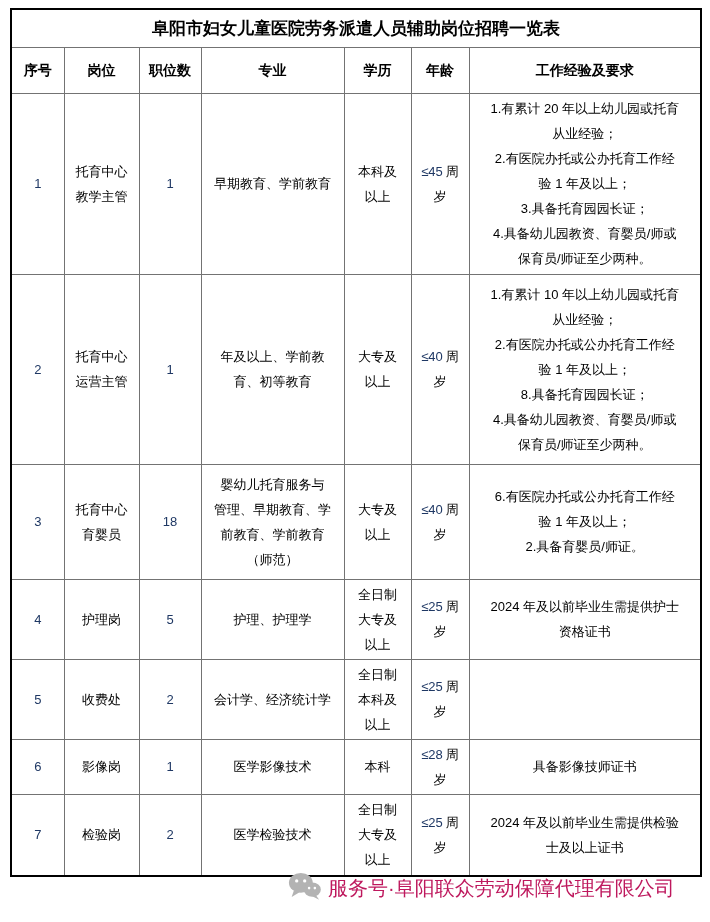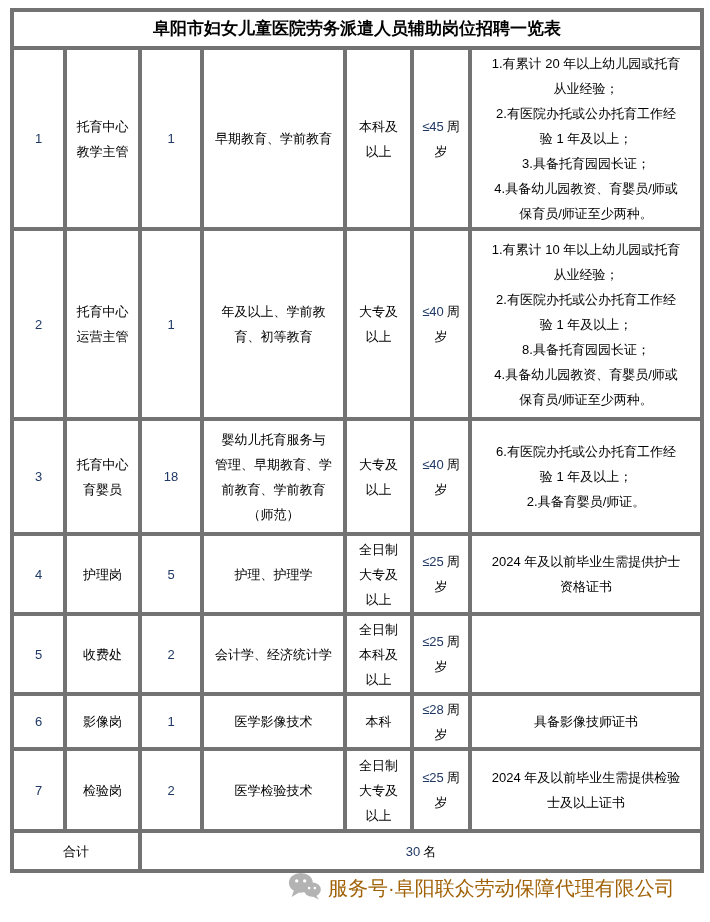--- a/index.html
+++ b/index.html
@@ -13,21 +13,21 @@
     overflow: hidden;
   }
   table.recruit {
     position: absolute; left: 10px; top: 8px;
     width: 690px;
     border-collapse: collapse;
     table-layout: fixed;
     border: 2px solid #000;
   }
   td, th {
-    border: 4px solid #737373;
+    border: 1px solid #737373;
     text-align: center;
     vertical-align: middle;
     padding: 0 3px;
     font-size: 13px;
     line-height: 25px;
     white-space: pre-line;
     font-weight: normal;
     overflow: hidden;
   }
   tr.title-row td {
@@ -45,21 +45,21 @@
   td.age { padding: 0 8px; white-space: normal; }
   .num { color: #1f3864; }
   .age-unit, .total-unit { margin-left: 3px; }
   tr.footer-row td { height: 40px; }
   .watermark {
     position: absolute;
     left: 288px; top: 872px;
     display: flex;
     align-items: center;
     gap: 7px;
-    color: #a16207;
+    color: #be185d;
     font-size: 20px;
     white-space: nowrap;
     pointer-events: none;
   }
   .watermark svg { flex: 0 0 auto; }
 </style>
 </head>
 <body>
 
 <table class="recruit">
@@ -71,20 +71,29 @@
       <col style="width:67px">
       <col style="width:58px">
     <col style="width:232px">
   </colgroup>
 
   <tbody>
       <tr class="title-row">
     <td colspan="7">阜阳市妇女儿童医院劳务派遣人员辅助岗位招聘一览表</td>
   </tr>
 
+  <tr class="header-row">
+    <th>序号</th>
+    <th>岗位</th>
+    <th>职位数</th>
+    <th>专业</th>
+    <th>学历</th>
+    <th>年龄</th>
+    <th>工作经验及要求</th>
+  </tr>
 
   <tr style="height:181px">
     <td><span class="num">1</span></td>
     <td>托育中心
 教学主管</td>
     <td><span class="num">1</span></td>
     <td>早期教育、学前教育</td>
     <td>本科及
 以上</td>
     <td class="age"><span class="num">≤45</span><span class="age-unit">周岁</span></td>
@@ -174,24 +183,20 @@
     <td><span class="num">2</span></td>
     <td>医学检验技术</td>
     <td>全日制
 大专及
 以上</td>
     <td class="age"><span class="num">≤25</span><span class="age-unit">周岁</span></td>
     <td>2024 年及以前毕业生需提供检验
 士及以上证书</td>
   </tr>
 
-  <tr class="footer-row">
-    <td colspan="2">合计</td>
-    <td colspan="5"><span class="num">30</span><span class="total-unit">名</span></td>
-  </tr>
 </tbody>
   </table>
 
 <div class="watermark">
   <span>
     <svg width="33" height="28" viewBox="0 0 36 30" xmlns="http://www.w3.org/2000/svg">
       <ellipse cx="14" cy="11.5" rx="13" ry="10.8" fill="#b3b3b3"></ellipse>
       <polygon points="6.5,19.5 4,27 13,21.5" fill="#b3b3b3"></polygon>
       <circle cx="9.5" cy="9.5" r="1.8" fill="#ffffff"></circle>
       <circle cx="18.2" cy="9.5" r="1.8" fill="#ffffff"></circle>

